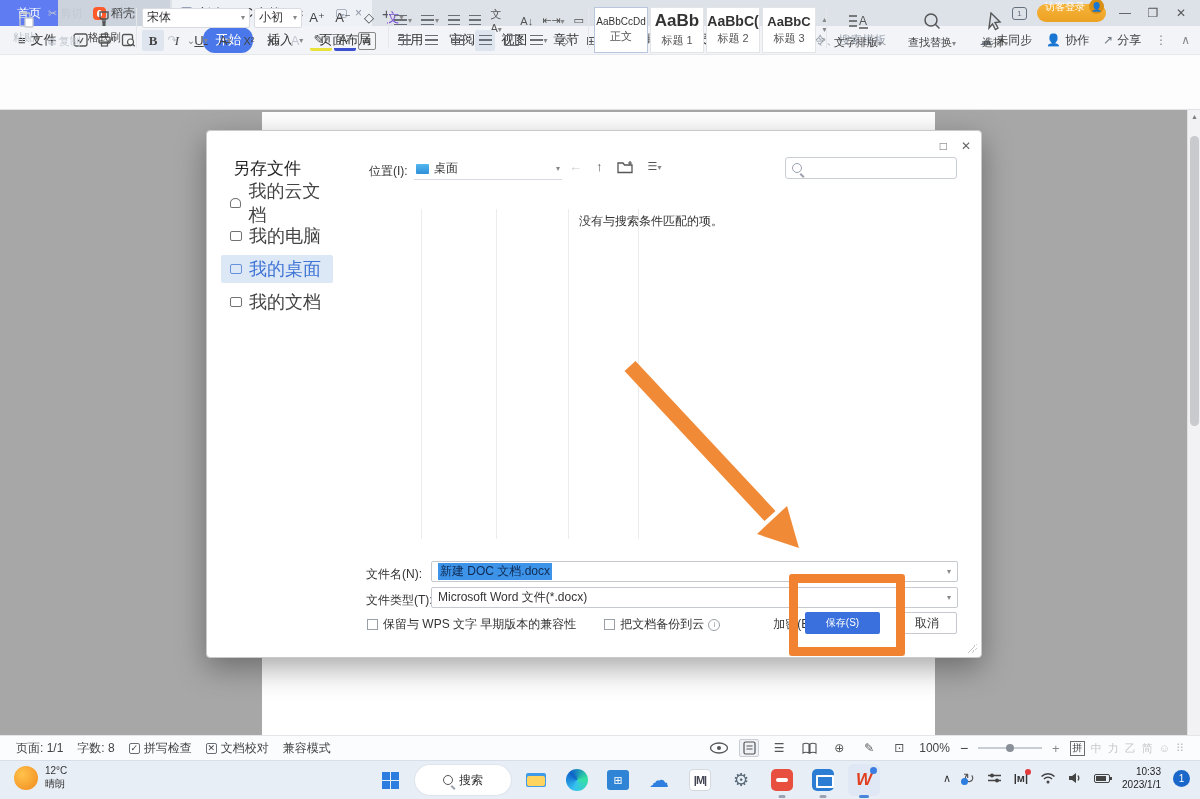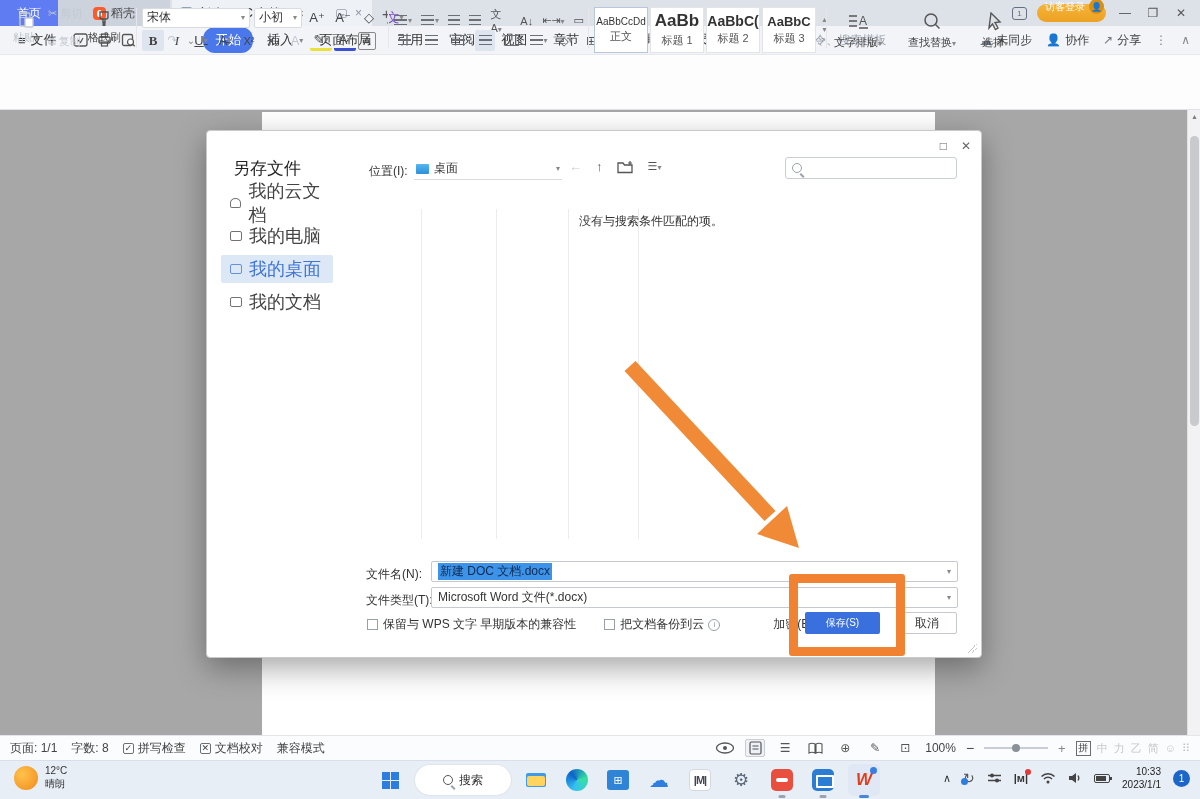--- a/index.html
+++ b/index.html
@@ -96,21 +96,21 @@
   .btn-save { position:absolute; left:598px; top:481px; width:75px; height:22px; background:#3a70dd; color:#fff; border:none; border-radius:2px; font-size:10px; }
   .btn-cancel { position:absolute; left:690px; top:481px; width:60px; height:22px; background:#fff; color:#333; border:1px solid #c6c9ce; border-radius:2px; font-size:12px; }
   .grip { position:absolute; right:4px; bottom:4px; width:10px; height:10px;
           background:linear-gradient(135deg,transparent 0 50%,#c9c9c9 50% 55%,transparent 55% 70%,#c9c9c9 70% 75%,transparent 75%); }
 
   
   #ann-rect { left:789px; top:574px; width:116px; height:82px; border:9px solid #f08232; border-radius:3px; z-index:30; }
   #ann-arrow { left:0; top:0; width:1200px; height:799px; z-index:29; pointer-events:none; }
 
   
-  #statusbar { left:0; top:735px; width:1200px; height:25px; background:#fbfcfd; border-top:1px solid #e3e5e8; display:flex; align-items:center; padding:0 10px; gap:14px; font-size:12px; color:#444; }
+  #statusbar { left:0; top:735px; width:1200px; height:25px; background:#fbfcfd; border-top:1px solid #e3e5e8; display:flex; align-items:center; padding:0 16px; gap:14px; font-size:12px; color:#444; }
   .scb { width:11px; height:11px; border:1px solid #6a7076; border-radius:2px; font-size:9px; display:inline-flex; align-items:center; justify-content:center; margin-right:4px; color:#444; }
   .st-right { margin-left:auto; display:flex; align-items:center; gap:10px; }
   .vic { width:20px; height:18px; display:inline-flex; align-items:center; justify-content:center; border-radius:2px; color:#555; }
   .vic.sel { border:1px solid #c9cdd4; background:#eef1f5; }
   .slider { width:64px; height:2px; background:#c9cdd4; position:relative; }
   .slider .th { position:absolute; left:28px; top:-3px; width:8px; height:8px; border-radius:50%; background:#8a9098; }
   .ime { display:flex; align-items:center; gap:6px; opacity:.85; }
   .ime .main { width:15px; height:15px; border:1px solid #555; font-size:10px; display:inline-flex; align-items:center; justify-content:center; color:#222; }
   .ime .faint { opacity:.35; font-size:11px; }
 

